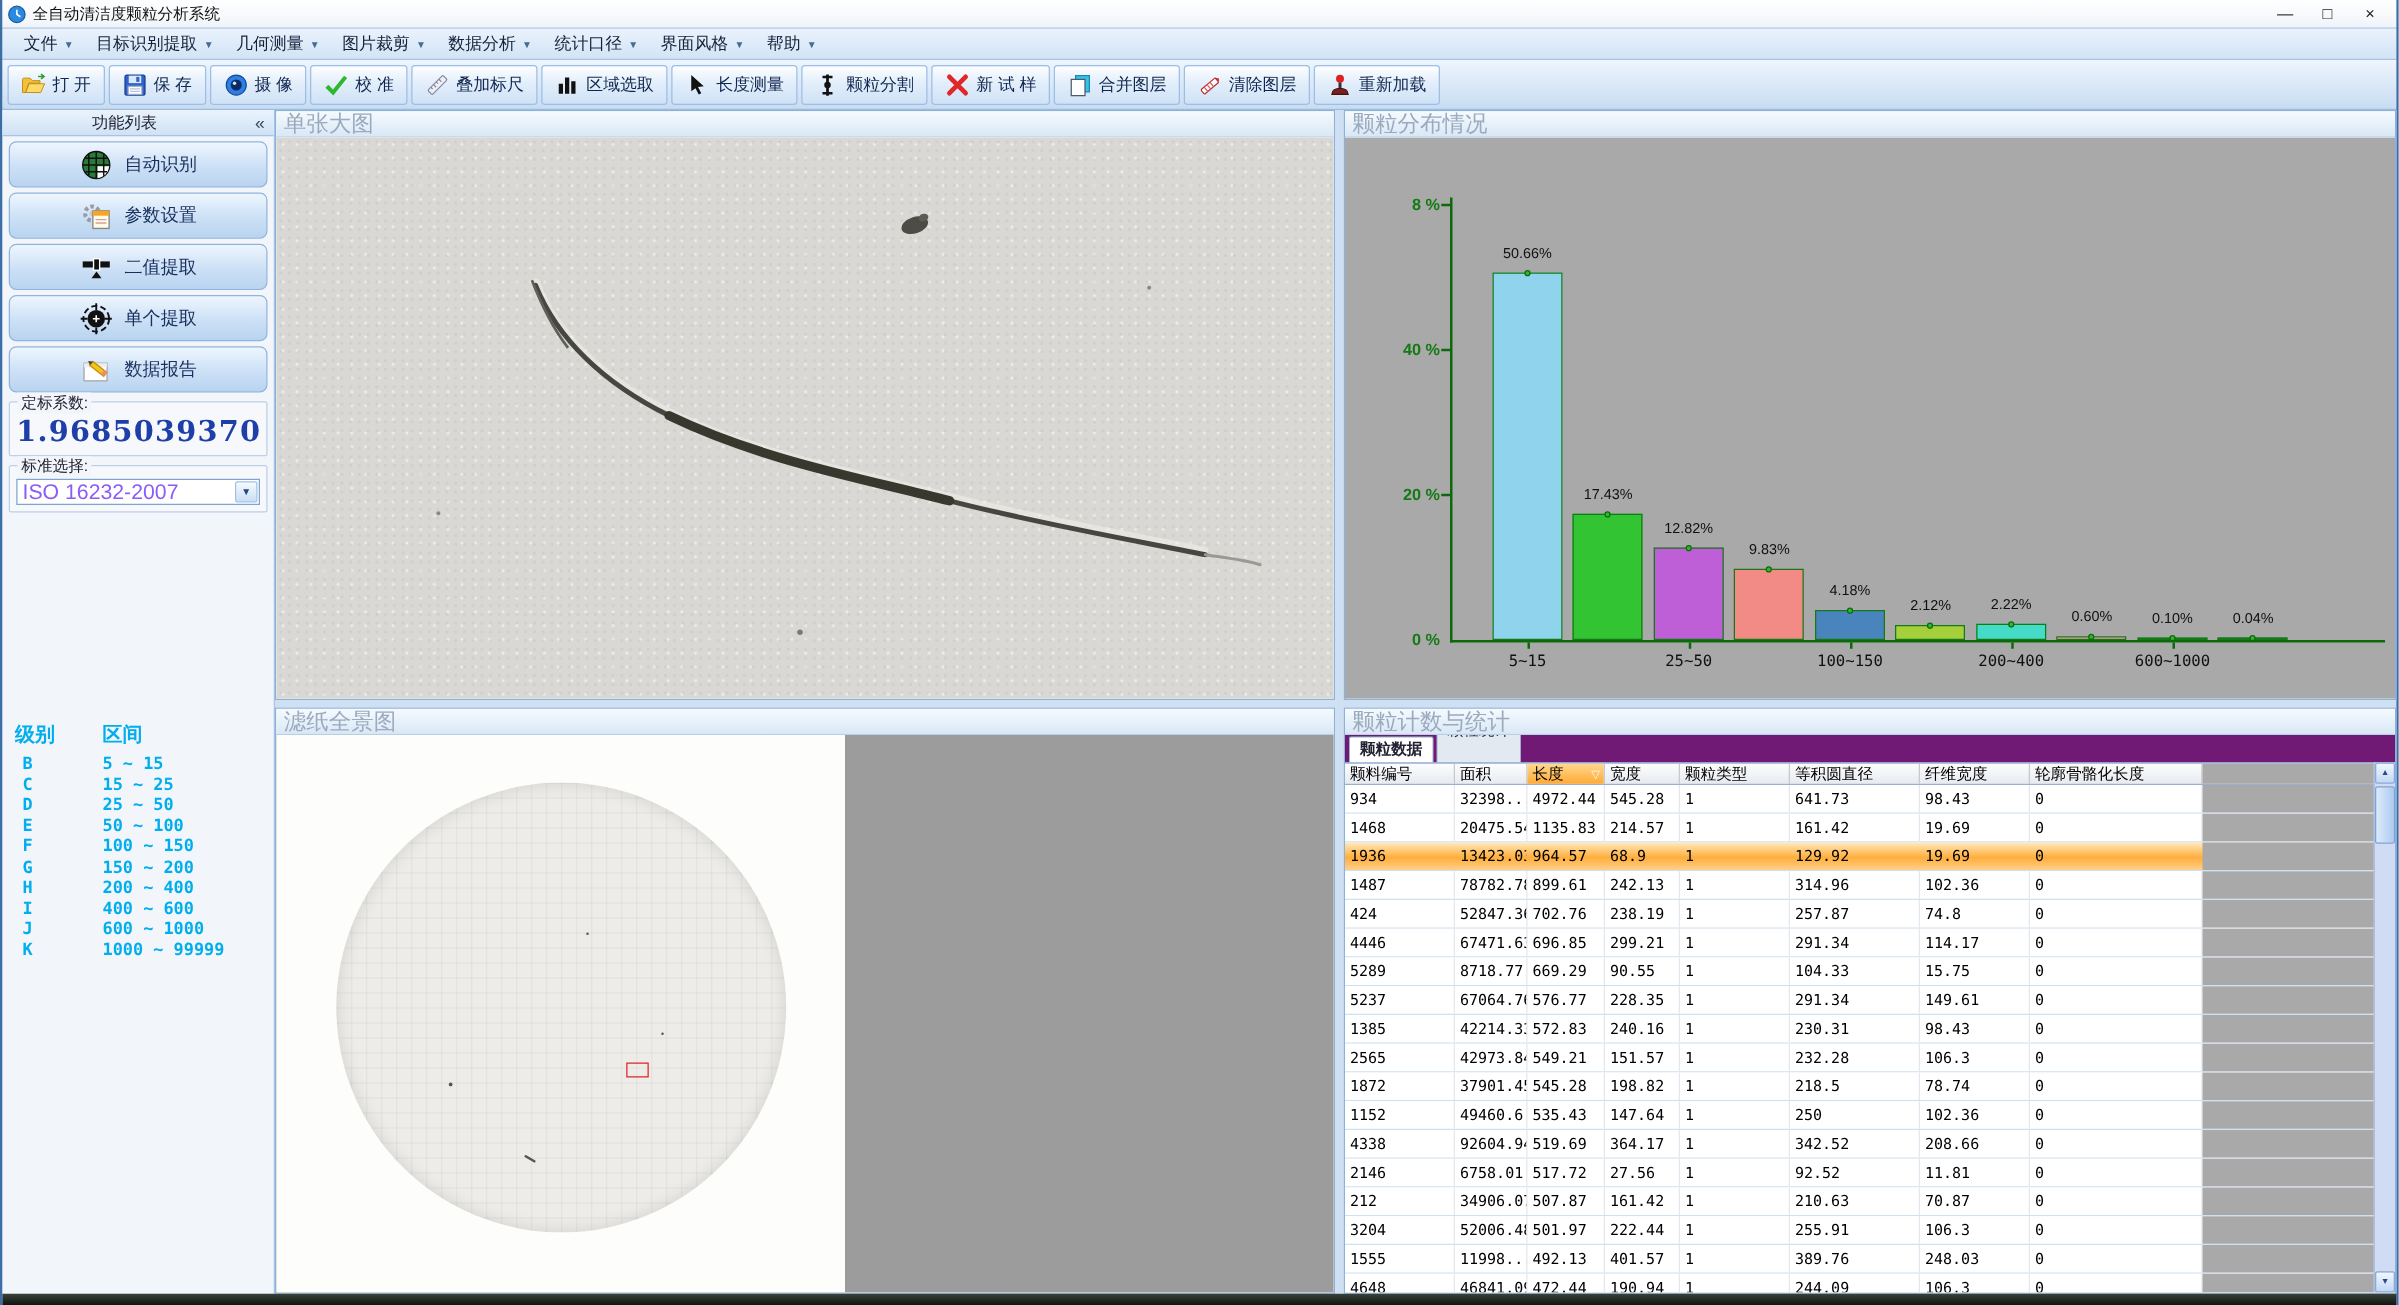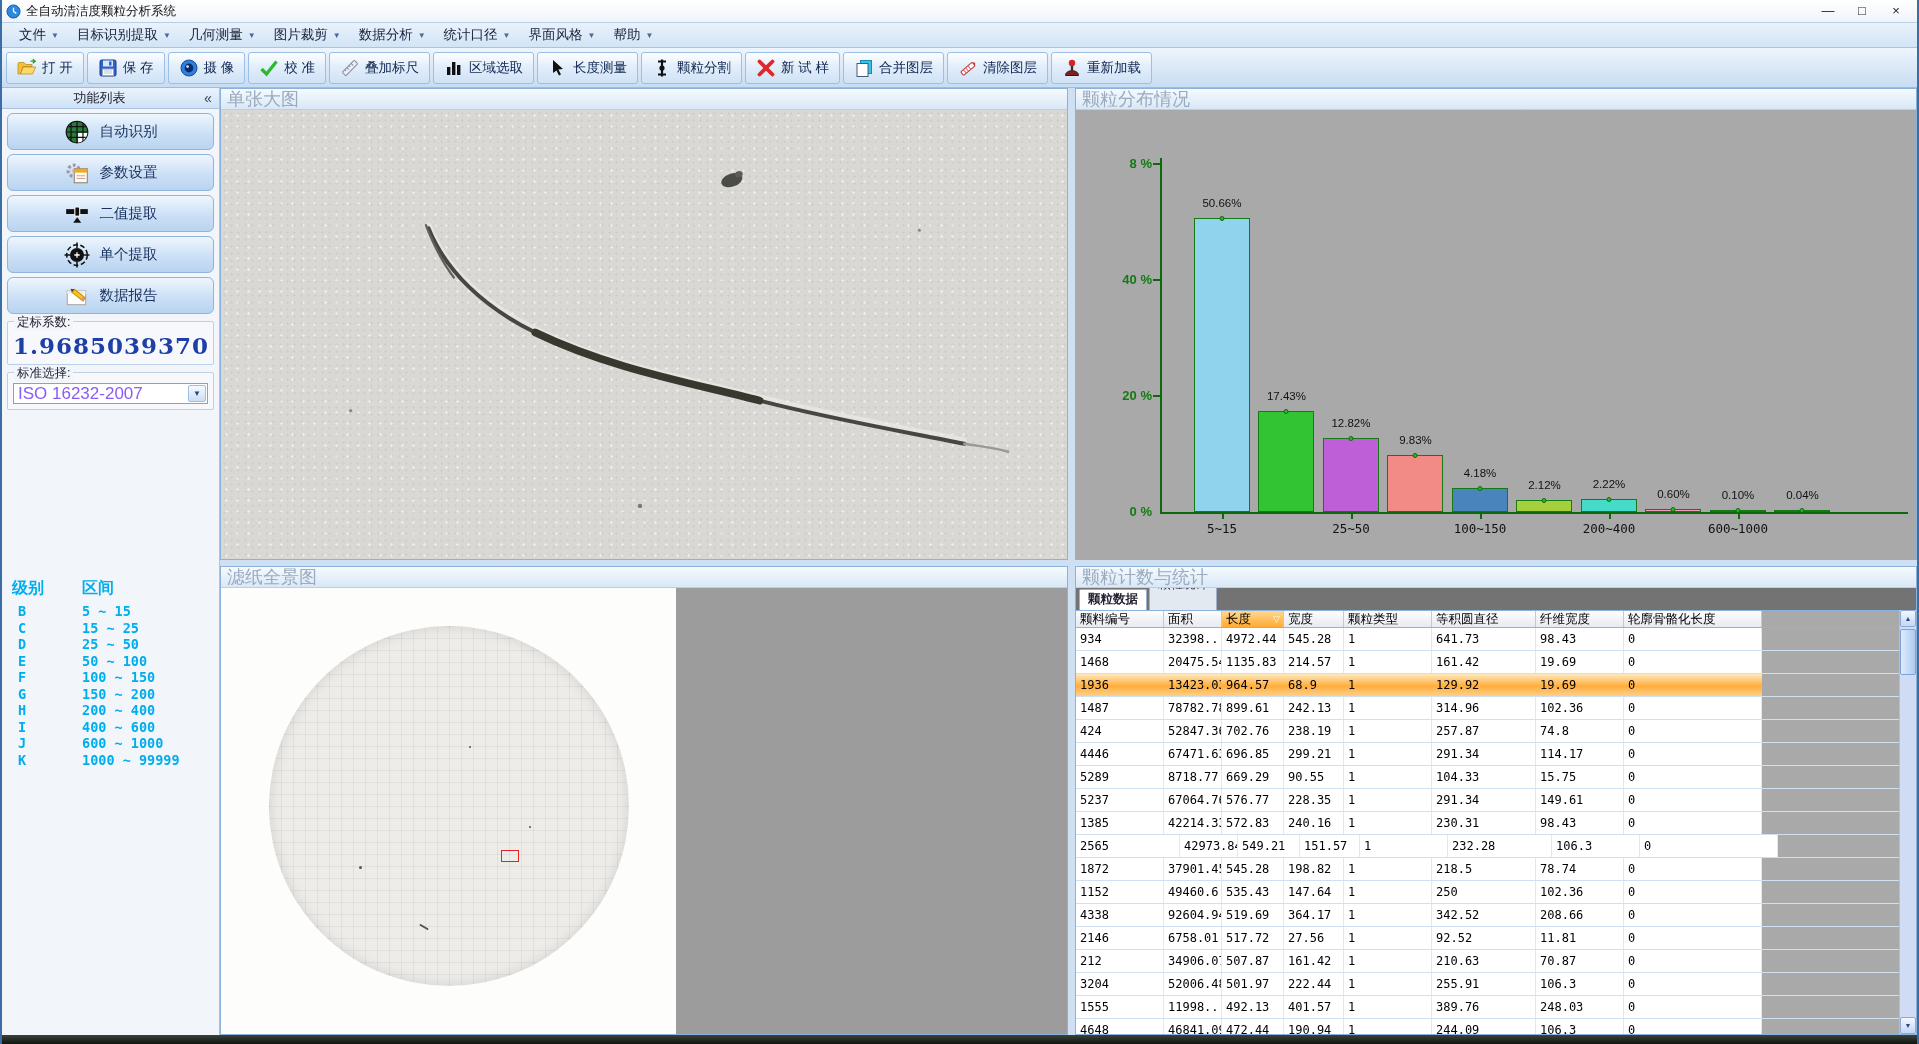--- a/index.html
+++ b/index.html
@@ -75,21 +75,21 @@
   .filterwrap { position:absolute; inset:0; background:#9c9c9c; }
   .filterleft { position:absolute; left:0; top:0; width:455px; height:100%; background:#fdfdfc; }
   .fcircle { position:absolute; left:48px; top:38px; width:360px; height:360px; border-radius:50%;
     background-color:#edece8;
     background-image:linear-gradient(rgba(0,0,0,.05) 1px,transparent 1px),linear-gradient(90deg,rgba(0,0,0,.05) 1px,transparent 1px);
     background-size:12px 12px; box-shadow:inset 0 0 14px rgba(0,0,0,.12); }
   .redrect { position:absolute; left:280px; top:262px; width:18px; height:12px; border:1px solid #e02424; }
   .speck { position:absolute; border-radius:50%; background:#55554f; }
 
   
-  .tabstrip { height:22px; background:#737373; display:flex; align-items:flex-end; padding-left:3px; gap:2px; flex:none; }
+  .tabstrip { height:22px; background:#701a75; display:flex; align-items:flex-end; padding-left:3px; gap:2px; flex:none; }
   .tab { height:36px; padding:0 8px; font-size:12.5px; line-height:18px; border:1px solid #9ab0cc; border-bottom:none; background:#e3e9f1; color:#223; border-radius:2px 2px 0 0; cursor:default; }
   .tab.active { background:#fff; height:21px; font-weight:bold; }
   .thead { height:18px; display:flex; flex:none; border-top:1px solid #8ab2da; border-bottom:1px solid #9ab0cc; background:linear-gradient(#fdfdfe,#e7eaf0); }
   .th { font-size:12.5px; color:#000; border-right:1px solid #c4c9d4; padding-left:4px; line-height:16px; white-space:nowrap; overflow:hidden; }
   .th.sorted { background:linear-gradient(#ffd890,#ffaa34); display:flex; justify-content:space-between; padding-right:3px; }
   .th.sorted .sortglyph { font-size:9px; color:#fff8e0; }
   .th.filler { background:#a9a9a9; border-right:none; }
   .tbody { flex:1; position:relative; overflow:hidden; background:#fff; }
   .trow { display:flex; height:23px; border-bottom:1px solid #cfe0f0; background:#fff; }
   .trow.sel { background:linear-gradient(#ffe9bd,#ffae3c 55%,#ffd089); }
@@ -593,21 +593,21 @@
                 <div class="td" style="width: 58px;">42214.33</div>
                 <div class="td" style="width: 62px;">572.83</div>
                 <div class="td" style="width: 60px;">240.16</div>
                 <div class="td" style="width: 88px;">1</div>
                 <div class="td" style="width: 104px;">230.31</div>
                 <div class="td" style="width: 88px;">98.43</div>
                 <div class="td" style="width: 138px;">0</div>
                 <div class="td filler" style="flex: 1 1 0%;"></div>
               </div>
               <div class="trow">
-                <div class="td" style="width: 104px;">2565</div>
+                <div class="td" style="width: 88px;">2565</div>
                 <div class="td" style="width: 58px;">42973.84</div>
                 <div class="td" style="width: 62px;">549.21</div>
                 <div class="td" style="width: 60px;">151.57</div>
                 <div class="td" style="width: 88px;">1</div>
                 <div class="td" style="width: 104px;">232.28</div>
                 <div class="td" style="width: 88px;">106.3</div>
                 <div class="td" style="width: 138px;">0</div>
                 <div class="td filler" style="flex: 1 1 0%;"></div>
               </div>
               <div class="trow">

